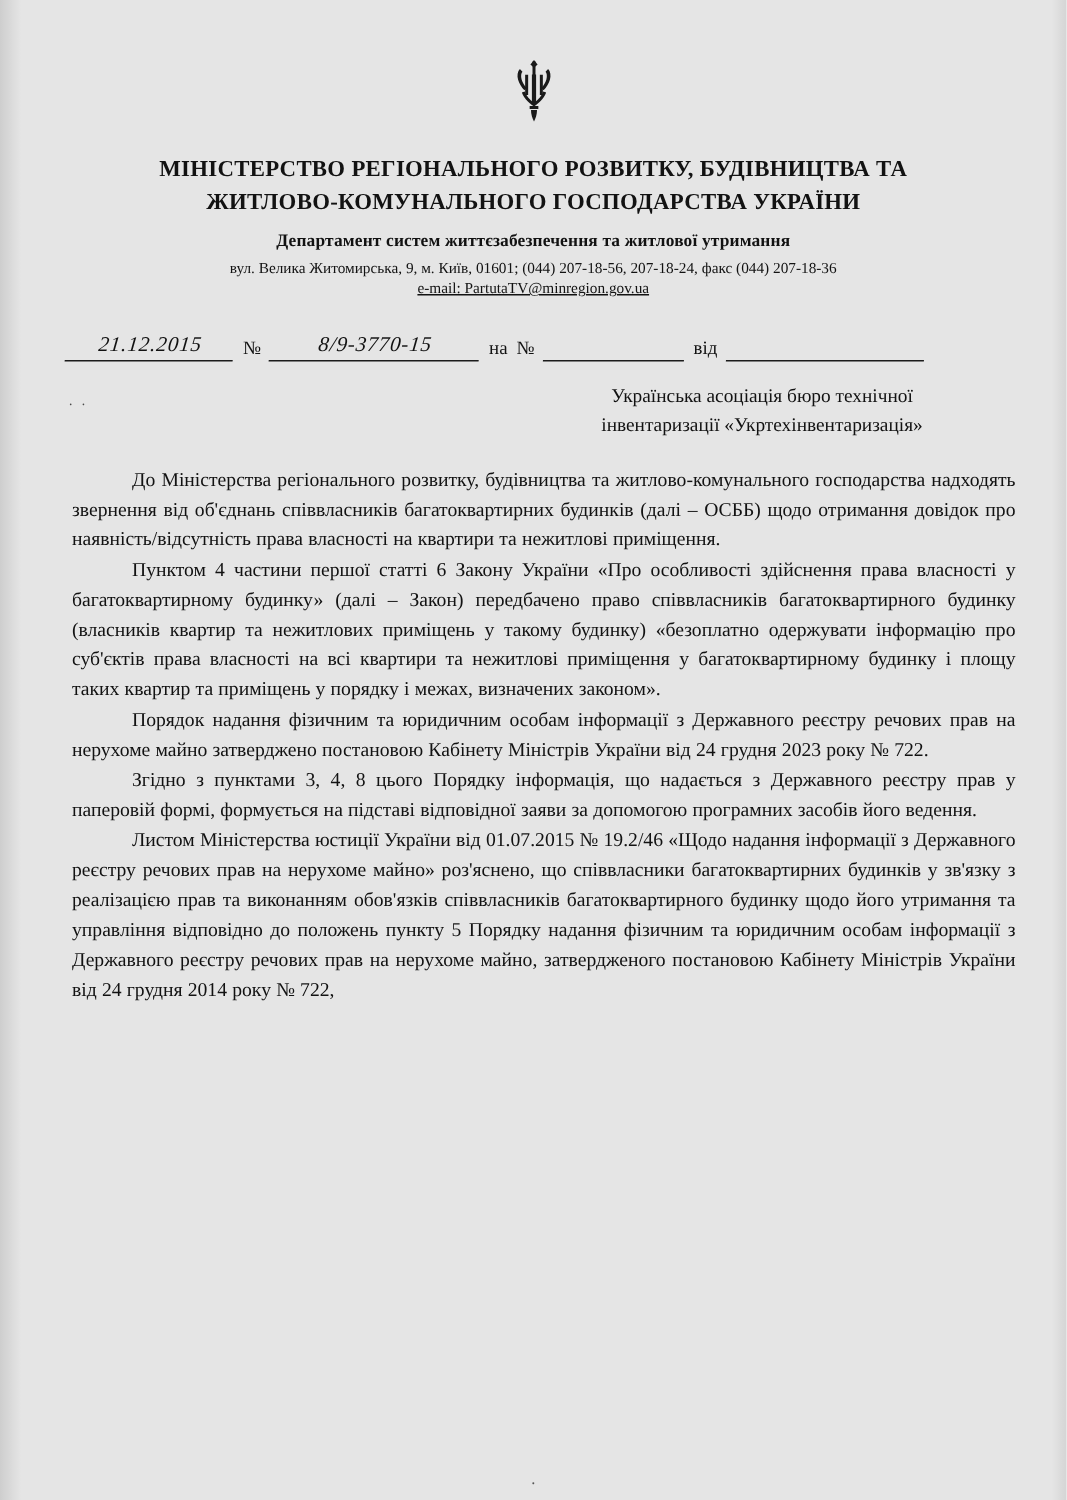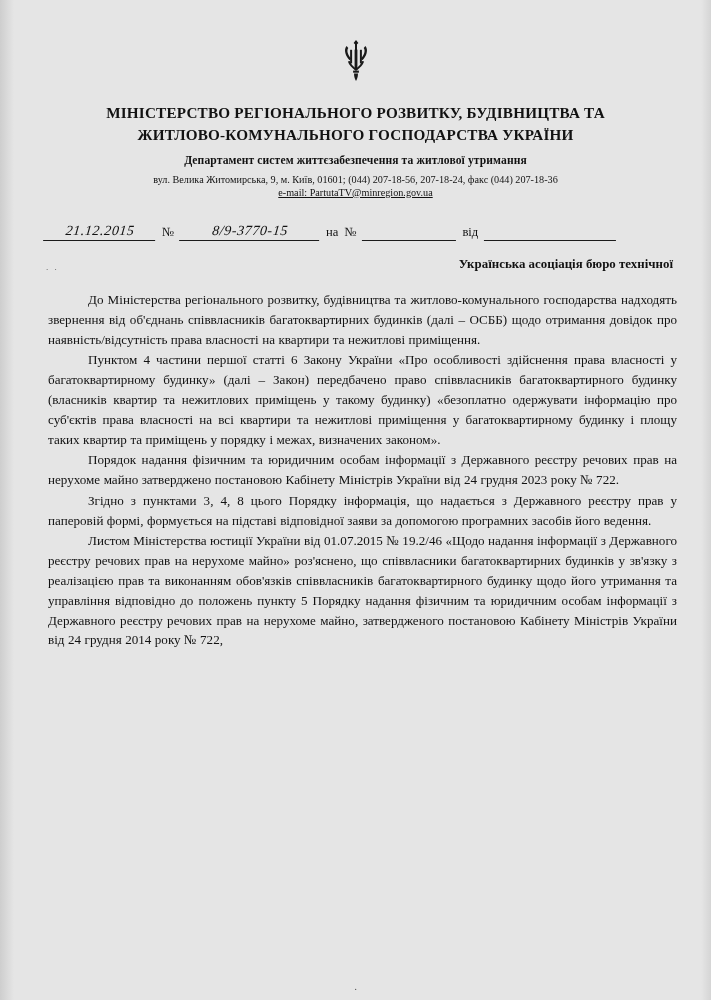--- a/index.html
+++ b/index.html
@@ -100,22 +100,22 @@
   }
   .date-box { width: 104px; }
   .num-box { width: 132px; }
   .na-box { width: 86px; }
   .from-box { width: 124px; }
   .lbl { font-size: 12.6px; padding-bottom: 1px; }
 
   .addressee {
     margin: 14px 30px 0 auto;
     width: 330px;
-    text-align: right;
-    font-weight: bold;
+    text-align: center;
+    font-weight: normal;
     font-size: 12.9px;
     line-height: 1.5;
     padding-right: 8px;
   }
 
   .body {
     margin: 16px 34px 0 48px;
     font-size: 13.1px;
     line-height: 1.52;
     text-align: justify;
@@ -180,20 +180,21 @@
     <span class="lbl">№</span>
     <span class="u-line na-box hw"></span>
     <span class="lbl">від</span>
     <span class="u-line from-box hw"></span>
   </div>
 
   <div class="stamp-dots">. .</div>
 
   <div class="addressee">
     <div>Українська асоціація бюро технічної</div>
+    <div>інвентаризації «Укртехінвентаризація»</div>
   </div>
 
   <div class="body">
     <p>До Міністерства регіонального розвитку, будівництва та житлово-комунального господарства надходять звернення від об'єднань співвласників багатоквартирних будинків (далі – ОСББ) щодо отримання довідок про наявність/відсутність права власності на квартири та нежитлові приміщення.</p>
     <p>Пунктом 4 частини першої статті 6 Закону України «Про особливості здійснення права власності у багатоквартирному будинку» (далі – Закон) передбачено право співвласників багатоквартирного будинку (власників квартир та нежитлових приміщень у такому будинку) «безоплатно одержувати інформацію про суб'єктів права власності на всі квартири та нежитлові приміщення у багатоквартирному будинку і площу таких квартир та приміщень у порядку і межах, визначених законом».</p>
     <p>Порядок надання фізичним та юридичним особам інформації з Державного реєстру речових прав на нерухоме майно затверджено постановою Кабінету Міністрів України від 24 грудня 2023 року № 722.</p>
     <p>Згідно з пунктами 3, 4, 8 цього Порядку інформація, що надається з Державного реєстру прав у паперовій формі, формується на підставі відповідної заяви за допомогою програмних засобів його ведення.</p>
     <p>Листом Міністерства юстиції України від 01.07.2015 № 19.2/46 «Щодо надання інформації з Державного реєстру речових прав на нерухоме майно» роз'яснено, що співвласники багатоквартирних будинків у зв'язку з реалізацією прав та виконанням обов'язків співвласників багатоквартирного будинку щодо його утримання та управління відповідно до положень пункту 5 Порядку надання фізичним та юридичним особам інформації з Державного реєстру речових прав на нерухоме майно, затвердженого постановою Кабінету Міністрів України від 24 грудня 2014 року № 722,</p>
   </div>
 

